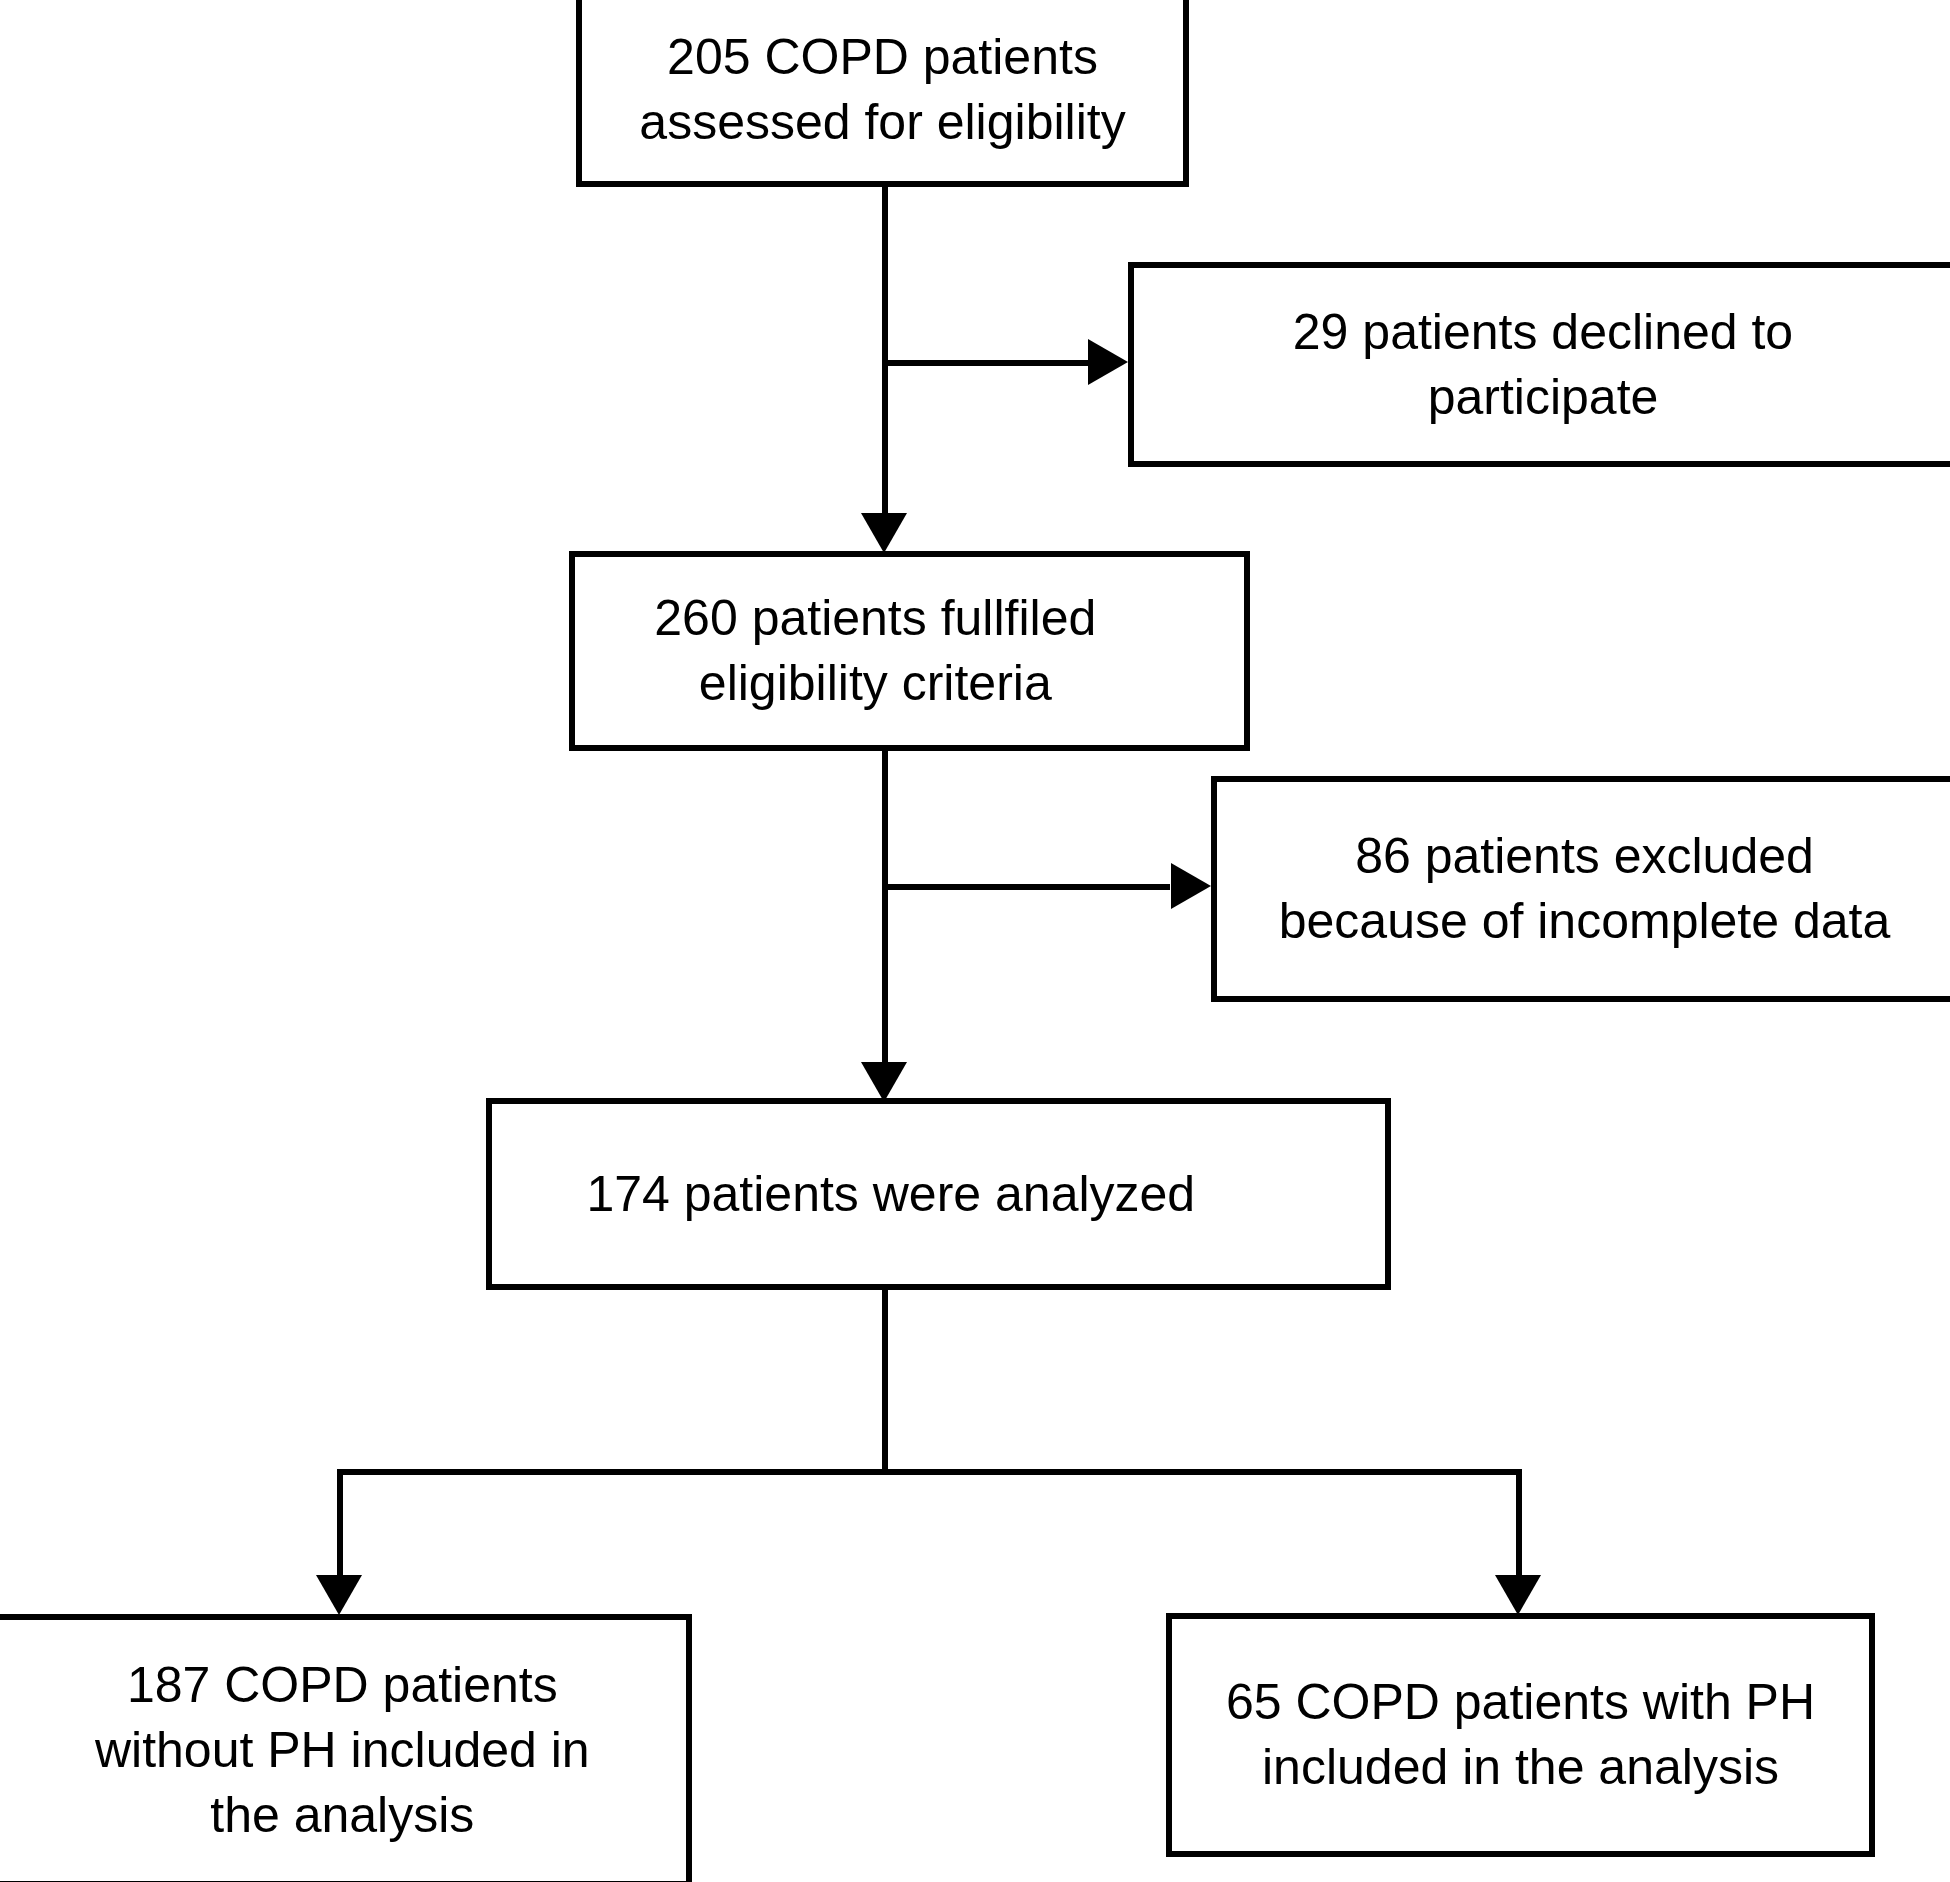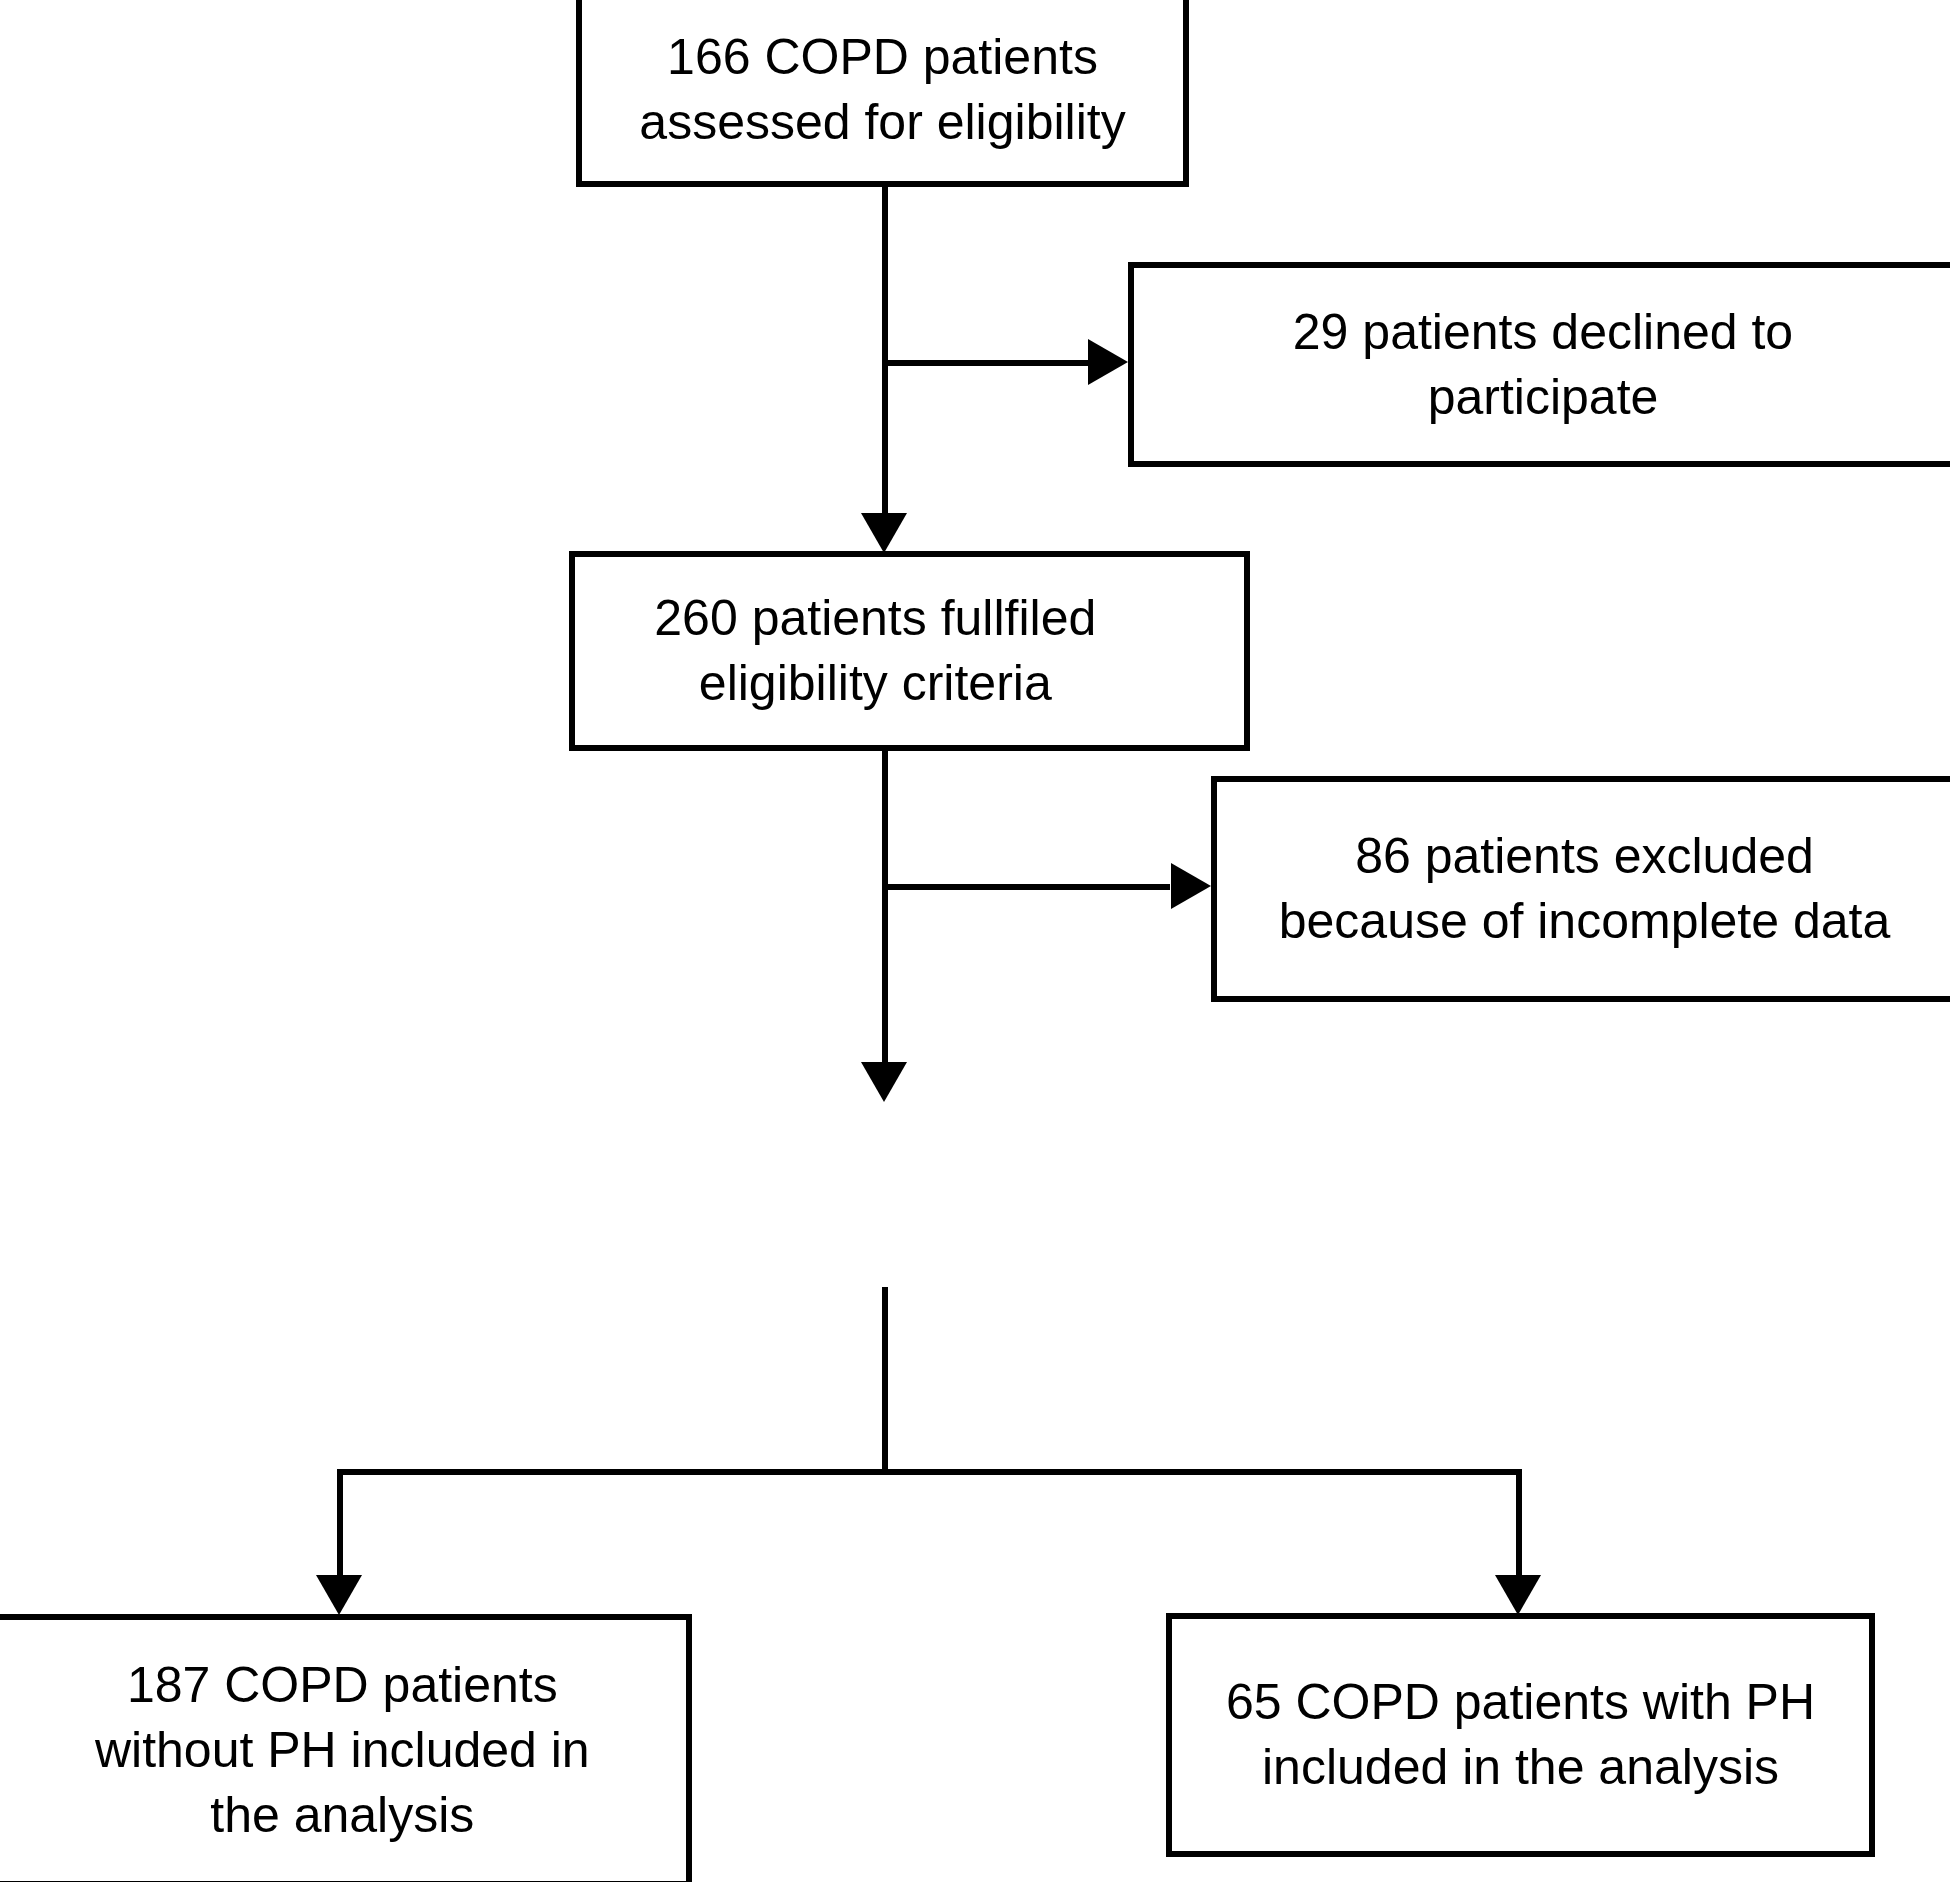--- a/index.html
+++ b/index.html
@@ -99,39 +99,42 @@
   #leg-right      { left: 1516px; top: 1469px; height: 110px; }
   #arrowhead-5    { left: 316px;  top: 1575px; }
   #arrowhead-6    { left: 1495px; top: 1575px; }
 </style>
 </head>
 <body>
 
 <div id="flowchart-root">
 
   <div class="node" id="node-assessed">
-    <span class="node-text">166 COPD patients
+    <span class="node-text">205 COPD patients
 assessed for eligibility</span>
   </div>
 
   <div class="node" id="node-declined">
     <span class="node-text">29 patients declined to
 participate</span>
   </div>
 
   <div class="node" id="node-eligible">
     <span class="node-text">260 patients fullfiled
 eligibility criteria</span>
   </div>
 
   <div class="node" id="node-excluded">
     <span class="node-text">86 patients excluded
 because of incomplete data</span>
   </div>
 
+  <div class="node" id="node-analyzed">
+    <span class="node-text">174 patients were analyzed</span>
+  </div>
 
   <div class="node" id="node-without-ph">
     <span class="node-text">187 COPD patients
 without PH included in
 the analysis</span>
   </div>
 
   <div class="node" id="node-with-ph">
     <span class="node-text">65 COPD patients with PH
 included in the analysis</span>

